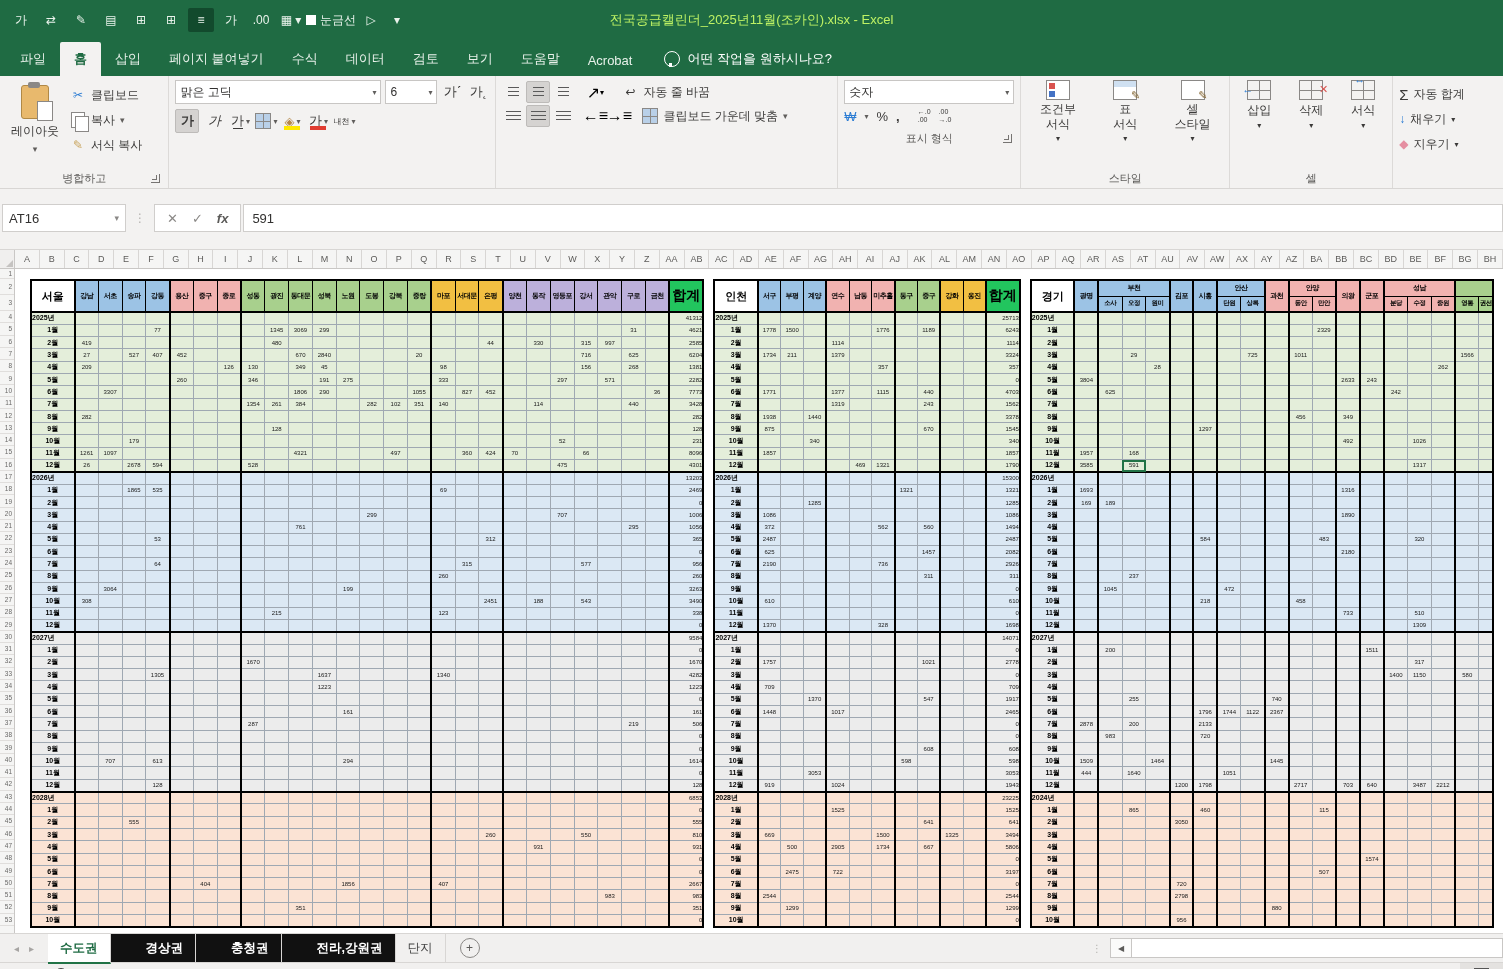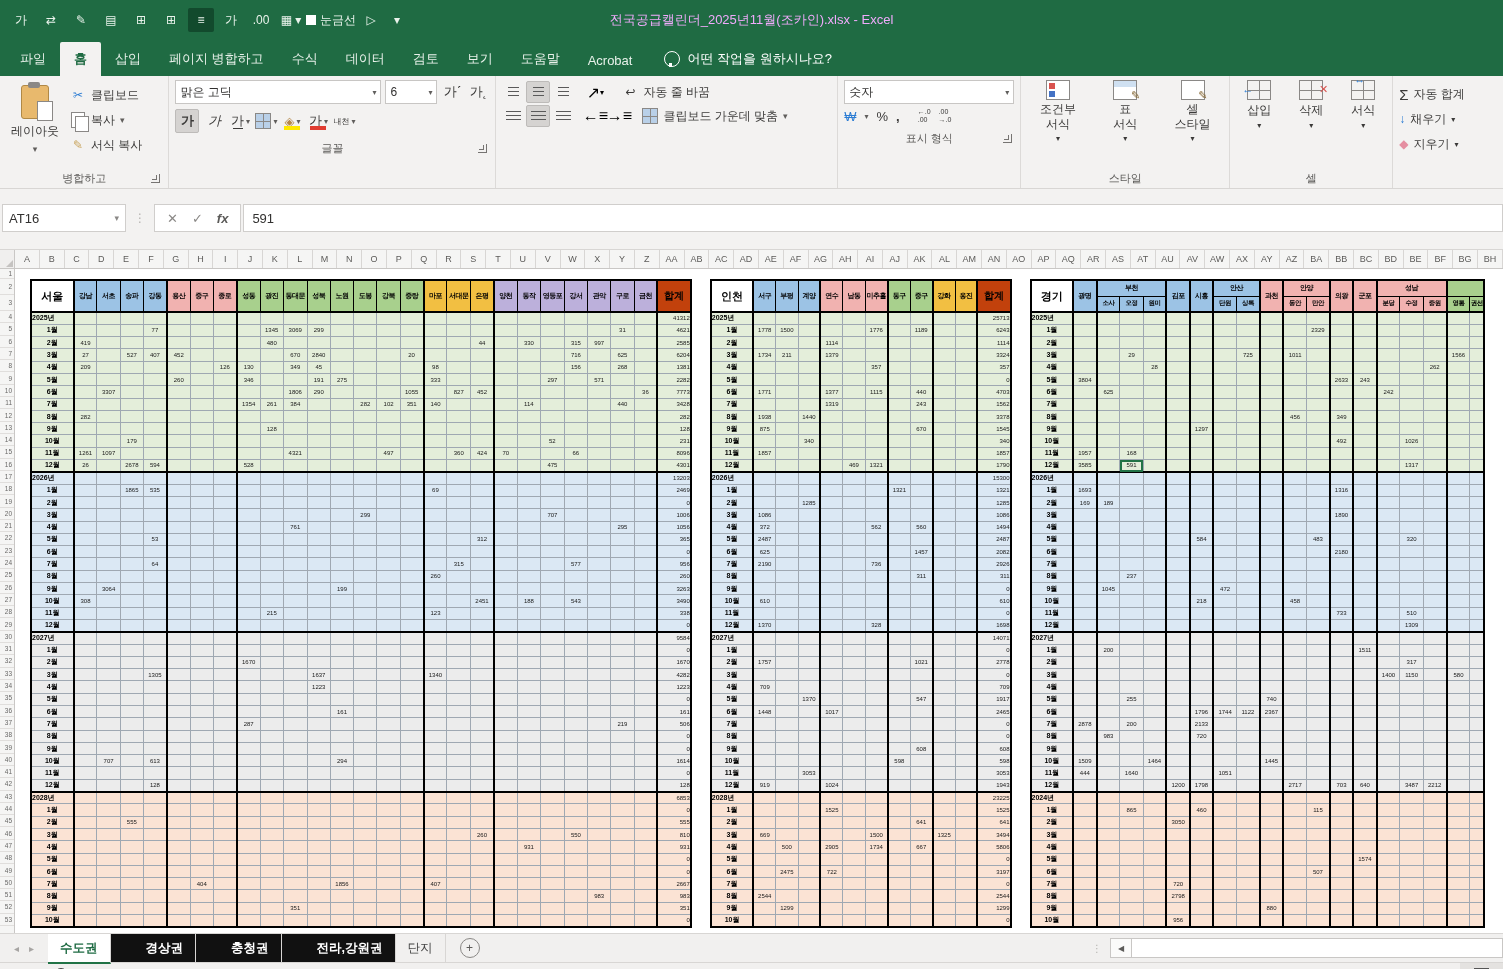--- a/index.html
+++ b/index.html
@@ -3,21 +3,21 @@
 <meta charset="utf-8">
 <style>
   html,body{margin:0;padding:0;background:#fff;font-family:"Liberation Sans","DejaVu Sans",sans-serif;}
   #app{position:relative;width:1503px;height:969px;overflow:hidden;background:#fff;user-select:none;}
   
   #titlebar{height:40px;background:#1f6b43;display:flex;align-items:center;color:#e8f1ea;position:relative;}
   #qat{display:flex;align-items:center;gap:4px;padding-left:8px;}
   .qicon{min-width:22px;height:24px;display:flex;align-items:center;justify-content:center;font-size:12px;color:#eaf3ec;border-radius:2px;padding:0 2px;}
   .qicon.active{background:#124a2d;}
   .qicon .sq{width:10px;height:10px;background:#fff;display:inline-block;margin-right:4px;}
-  #title-text{position:absolute;left:50%;transform:translateX(-50%);font-size:13px;color:#f0abfc;white-space:nowrap;}
+  #title-text{position:absolute;left:50%;transform:translateX(-50%);font-size:13px;color:#bef264;white-space:nowrap;}
   
   #tabrow{height:36px;background:#1f6b43;display:flex;align-items:flex-end;}
   #rtabs{display:flex;align-items:flex-end;padding-left:6px;}
   .rtab{color:#e8f1ea;font-size:13px;padding:8px 14px;cursor:pointer;}
   .rtab.active{background:#f3f2f1;color:#1f6b43;font-weight:bold;border-radius:2px 2px 0 0;}
   .rt-search{display:flex;align-items:center;color:#fff;font-size:13px;margin-left:18px;padding-bottom:8px;}
   .bulb{width:14px;height:14px;border:1.5px solid #fff;border-radius:50%;margin-right:7px;position:relative;}
   .bulb:after{content:"";position:absolute;left:4px;top:11px;width:3px;height:4px;background:#fff;}
   
   #ribbon{height:112px;background:#f3f2f1;border-bottom:1px solid #d8d6d4;display:flex;position:relative;}
@@ -87,26 +87,26 @@
   #fvalue{flex:1;height:26px;background:#fff;border:1px solid #d0cecc;display:flex;align-items:center;padding:0 8px;font-size:13px;color:#323130;}
   
   #colletters{height:18px;background:#f5f5f4;border-bottom:1px solid #c9c7c5;display:flex;}
   #corner{width:14px;border-right:1px solid #c9c7c5;background:#f0efee;position:relative;}
   #corner:after{content:"";position:absolute;right:1px;bottom:1px;border-left:7px solid transparent;border-bottom:7px solid #c5c3c1;}
   .cl{flex:1;display:flex;align-items:center;justify-content:center;font-size:9px;color:#5c5b59;border-right:1px solid #d8d6d4;}
   #gridwrap{position:relative;height:664px;background:#fff;overflow:hidden;}
   #rownums{position:absolute;left:0;top:0;width:14px;bottom:0;background:#f5f5f4;border-right:1px solid #c9c7c5;z-index:3;}
   .rn{display:flex;align-items:center;justify-content:flex-end;padding-right:2px;font-size:6.5px;color:#696867;border-bottom:1px solid #e0dedc;box-sizing:border-box;}
   #grid-cells{position:absolute;left:30px;top:10px;display:flex;align-items:flex-start;}
-  table.region{border-collapse:collapse;table-layout:fixed;background:#fff;border:2px solid #000;margin-right:18px;padding-left:30px;}
+  table.region{border-collapse:collapse;table-layout:fixed;background:#fff;border:2px solid #000;margin-right:9px;padding-left:30px;}
   table.region th,table.region td{padding:0;overflow:hidden;white-space:nowrap;box-sizing:border-box;}
   th.rname{background:#fff;font-size:11px;font-weight:bold;color:#000;border:2px solid #000;}
   th.hc{font-size:7px;font-weight:bold;color:#000;border:1px solid #000;letter-spacing:-0.5px;}
   th.hsub{font-size:6.5px;font-weight:bold;color:#000;border:1px solid #000;letter-spacing:-0.5px;}
-  th.htot{background:#c2410c;font-size:10px;font-weight:bold;border:2px solid #000;}
+  th.htot{background:#22c55e;font-size:14px;font-weight:bold;border:2px solid #000;}
   tr.hrow{height:32px;}
   tr.hrow2 th{height:16px;}
   td.ml{font-size:7px;font-weight:bold;color:#000;text-align:center;border:1px solid #9fa8b2;border-right:2px solid #000;}
   td.yl{font-size:7px;font-weight:bold;color:#000;text-align:left;padding-left:2px;border:1px solid #9fa8b2;border-right:2px solid #000;}
   td.dc{font-size:6px;color:#1a1a1a;text-align:center;border:1px solid #9fa8b2;}
   td.tot{font-size:6px;color:#1a1a1a;text-align:right;padding-right:2px;border:1px solid #9fa8b2;border-left:2px solid #000;}
   tr.mr{height:12.3px;}
   tr.yr{height:12.3px;}
   tr.yr td{border-top:2px solid #000;}
   .ge{border-right:2px solid #000 !important;}
@@ -162,21 +162,21 @@
         <span>▾</span>
       </div>
     <div id="title-text">전국공급캘린더_2025년11월(조카인).xlsx  -  Excel</div>
   </div>
 
   <div id="tabrow">
     <div id="rtabs">
         <div class="rtab">파일</div>
         <div class="rtab active">홈</div>
         <div class="rtab">삽입</div>
-        <div class="rtab">페이지 병합하고</div>
+        <div class="rtab">페이지 붙여넣기</div>
         <div class="rtab">수식</div>
         <div class="rtab">데이터</div>
         <div class="rtab">검토</div>
         <div class="rtab">보기</div>
         <div class="rtab">도움말</div>
         <div class="rtab">Acrobat</div>
       </div>
     <div class="rt-search">
       <span class="bulb"></span>
       <span>어떤 작업을 원하시나요?</span>
@@ -248,24 +248,20 @@
               <span style="color:#b5884a">◈</span>
               <span class="caret">▾</span>
             </div>
           <div class="fbtn cbar-r">가<span class="caret">▾</span></div>
           <div class="fbtn">
               <span style="font-size:8px">내천</span>
               <span class="caret">▾</span>
             </div>
         </div>
       </div>
-      <div class="rgroup-label">
-          <span>글꼴</span>
-          <span class="dlg"></span>
-        </div>
     </div>
 
     <div class="rgroup" style="width:370px">
       <div style="display:flex;flex-direction:column;width:100%">
         <div class="alrow">
           <div class="albtn">
               <span class="alnico short"></span>
             </div>
           <div class="albtn on">
               <span class="alnico short"></span>

